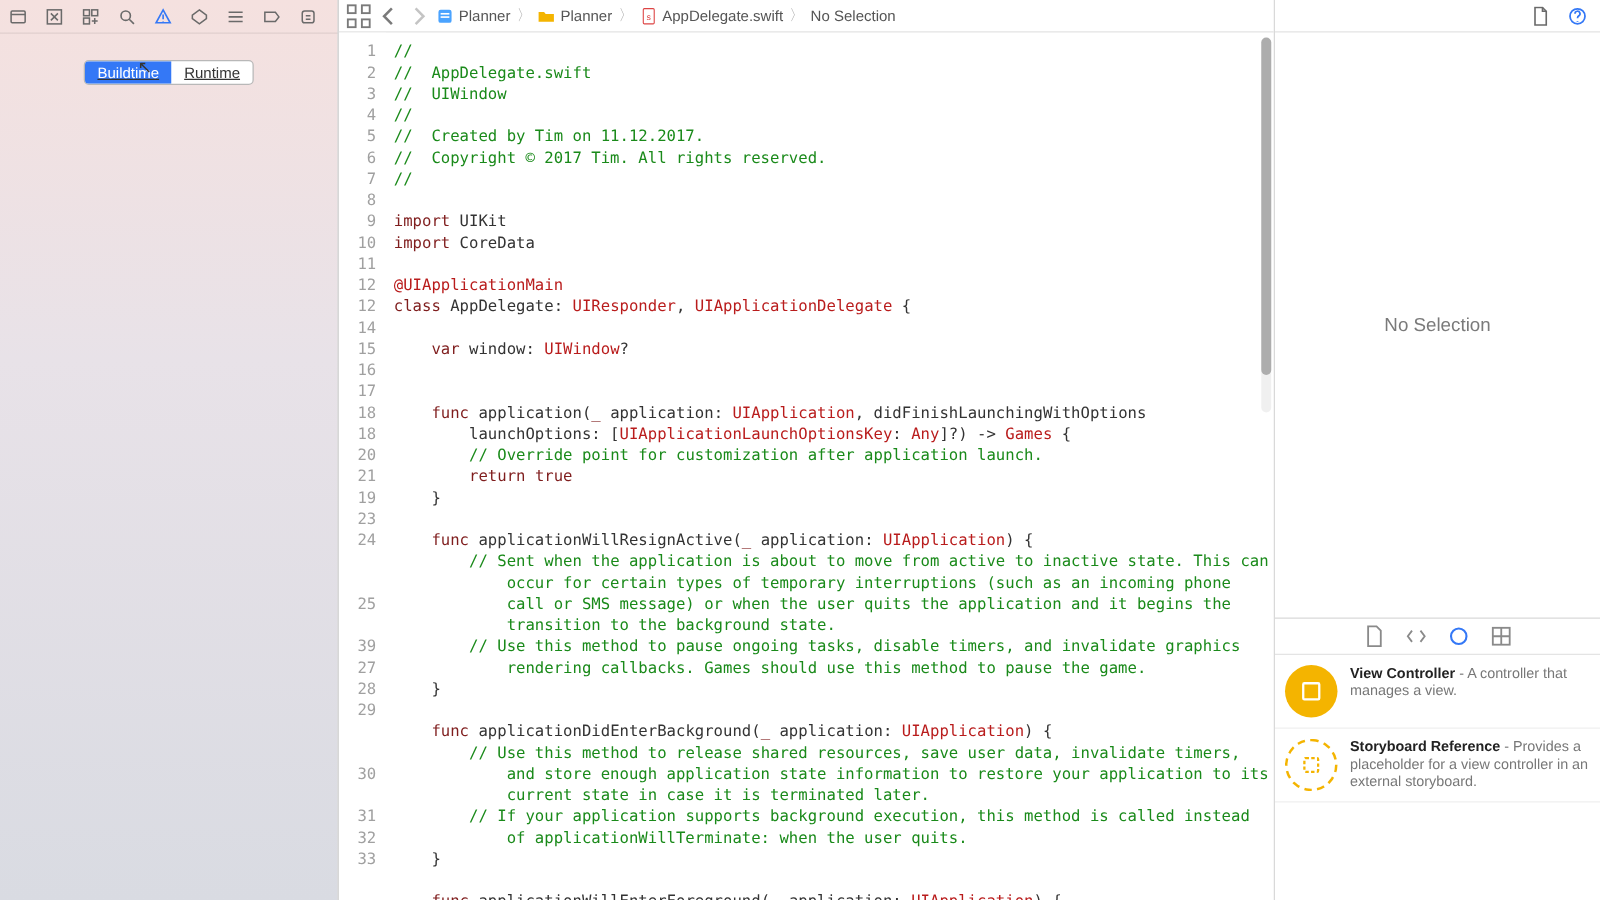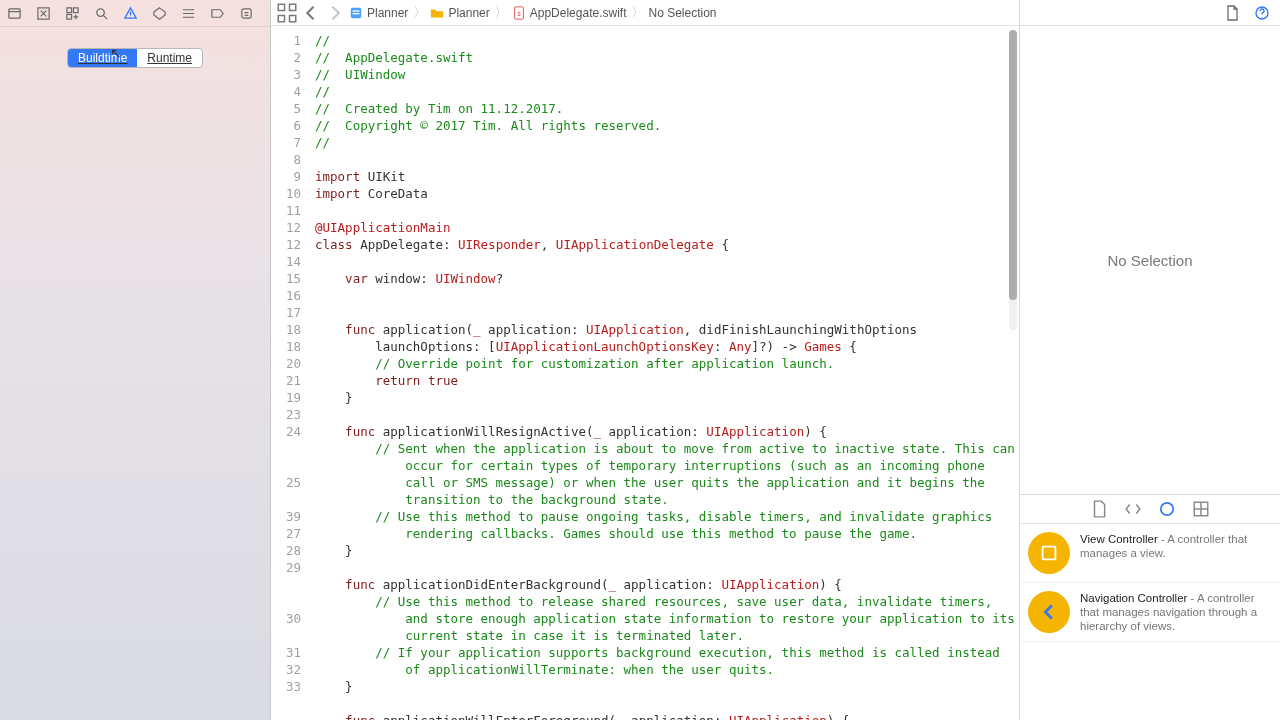--- a/index.html
+++ b/index.html
@@ -42,21 +42,21 @@
 .lib-tabs { height: 30px; border-top:1px solid #d9d9d9; border-bottom:1px solid #e4e4e4; display:flex; align-items:center; justify-content:center; gap:16px; }
 .lib-tabs .lt { width:18px; height:18px; color:#8a8a8a; cursor:pointer; display:flex; align-items:center; justify-content:center; }
 .lib-tabs .lt.active { color:#3478f6; }
 .lib-list { height: 196px; overflow:hidden; }
 .lib-item { display:flex; gap:10px; padding: 8px 8px; border-bottom:1px solid #efefef; }
 .lib-icon { width:42px; height:42px; border-radius:50%; display:flex; align-items:center; justify-content:center; flex-shrink:0; }
 .lib-icon.solid { background:#f4b400; }
 .lib-icon.dashed { border:2px dashed #f4b400; }
 .lib-icon svg { width:22px; height:22px; }
 .lib-text { font-size:11.5px; line-height:14px; color:#777; }
-.lib-text .title { color:#222; font-weight:400; }
+.lib-text .title { color:#222; font-weight:700; }
 </style>
 </head>
 <body>
 
 <div class="left-panel">
   <div class="nav-icons">
     <span class="nic">
         <svg viewBox="0 0 16 16" fill="none" stroke="currentColor" stroke-width="1.3">
           <rect x="2" y="3" width="12" height="10" rx="1"></rect>
           <path d="M2 6h12"></path>
@@ -297,21 +297,21 @@
   <div class="lib-list">
     <div class="lib-item">
       <div class="lib-icon solid">
           <svg viewBox="0 0 24 24">
             <rect x="5" y="5" width="14" height="14" rx="1" fill="none" stroke="#fff" stroke-width="2"></rect>
           </svg>
         </div>
       <div class="lib-text"><span class="title">View Controller</span><span> - A controller that manages a view.</span></div>
     </div>
     <div class="lib-item">
-      <div class="lib-icon solid">
-          <svg viewBox="0 0 24 24" fill="none" stroke="#3478f6" stroke-width="3">
-            <path d="M15 5l-7 7 7 7"></path>
+      <div class="lib-icon dashed">
+          <svg viewBox="0 0 24 24">
+            <rect x="6" y="6" width="12" height="12" rx="1" fill="none" stroke="#f4b400" stroke-width="2" stroke-dasharray="3 2"></rect>
           </svg>
         </div>
-      <div class="lib-text"><span class="title">Navigation Controller</span><span> - A controller that manages navigation through a hierarchy of views.</span></div>
+      <div class="lib-text"><span class="title">Storyboard Reference</span><span> - Provides a placeholder for a view controller in an external storyboard.</span></div>
     </div>
   </div>
 </div>
 
 </body></html>

